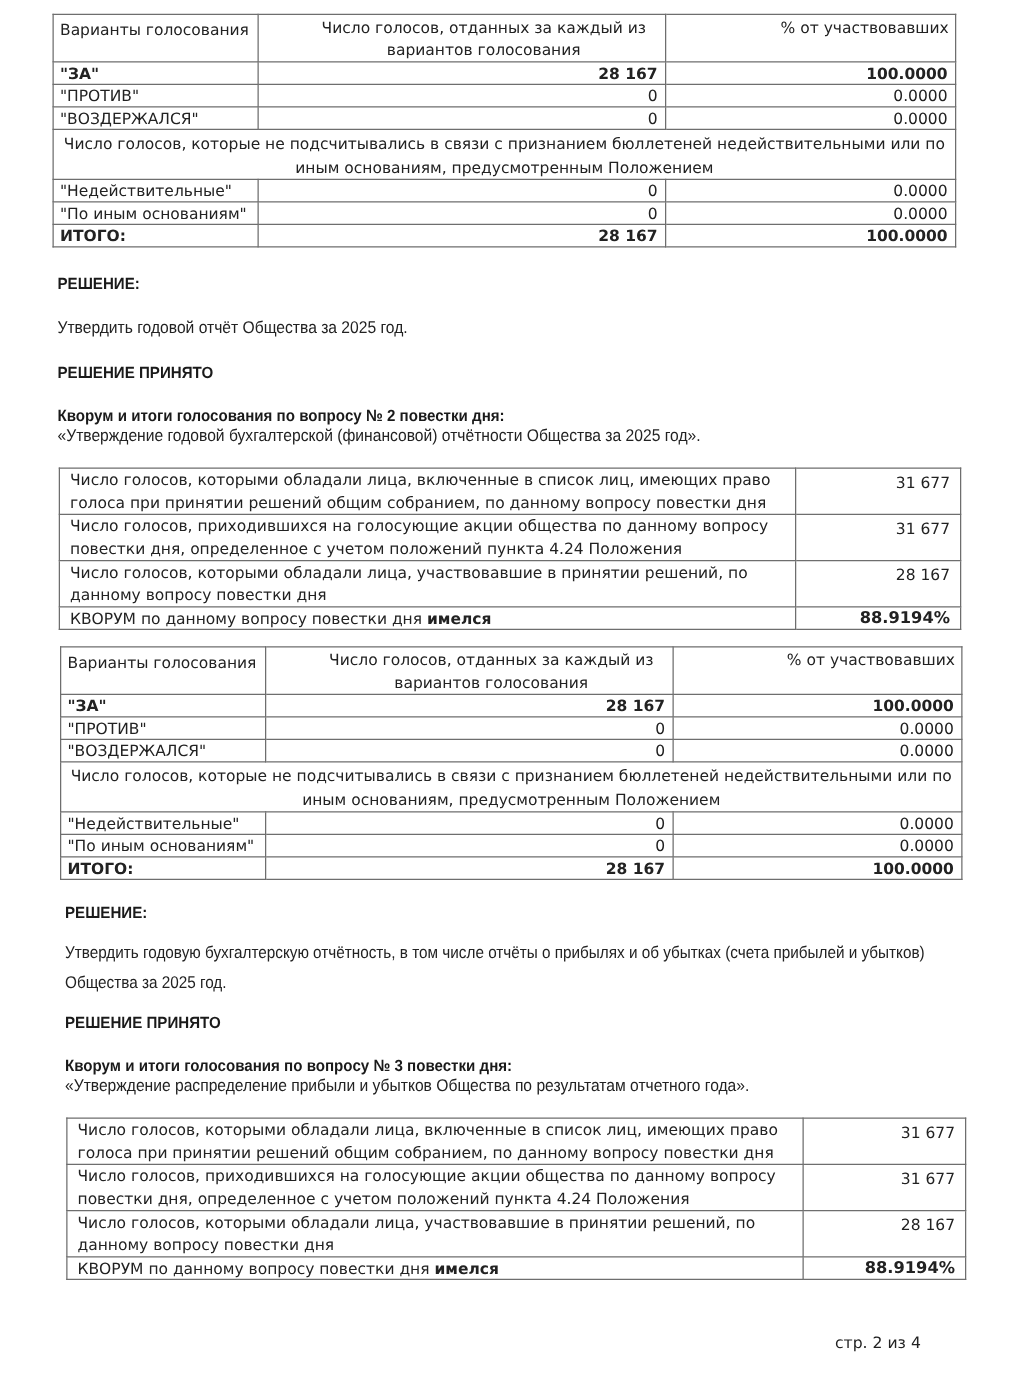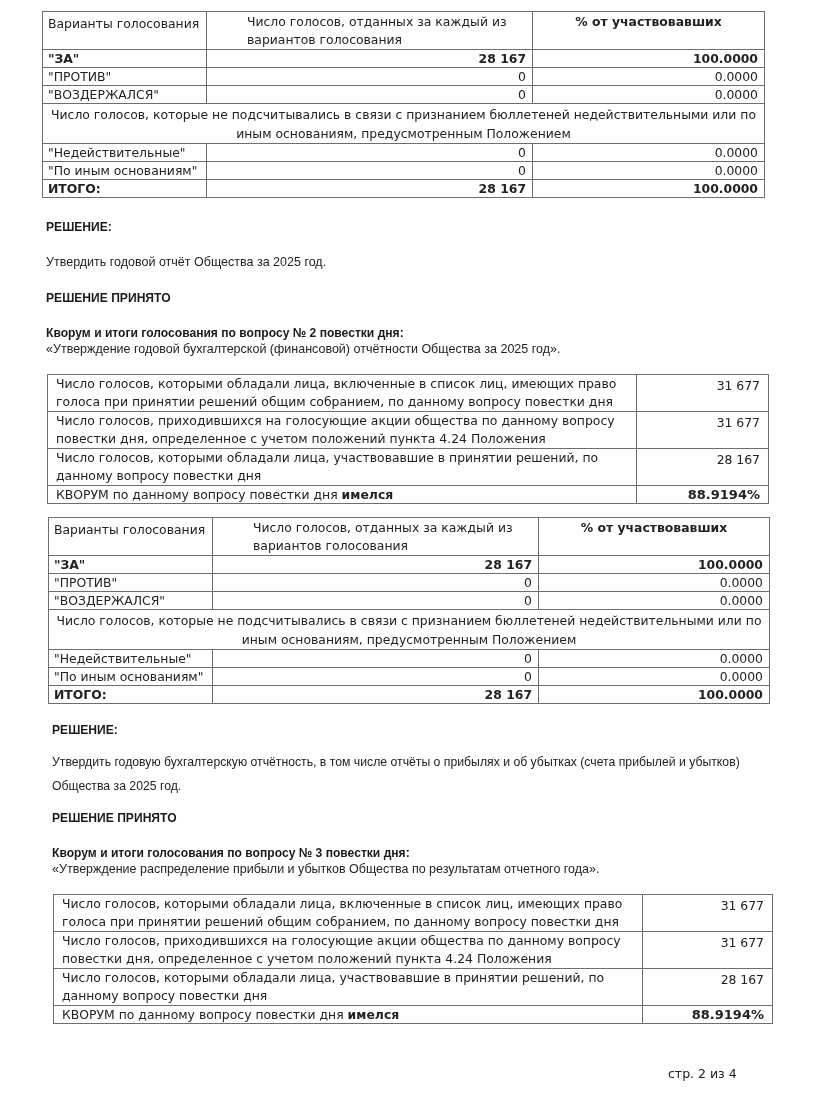--- a/index.html
+++ b/index.html
@@ -10,22 +10,22 @@
     }
     table.vt, table.qt {
       position: absolute; border-collapse: collapse; table-layout: fixed;
       font-family: "DejaVu Sans", sans-serif; font-size: 12.4px; color: #222;
     }
     table.vt td, table.qt td {
       border: 1px solid #6e6e6e; padding: 0 5px; vertical-align: top;
       line-height: 17px; white-space: nowrap; overflow: hidden;
     }
     table.vt td.num, table.qt td.num { text-align: right; padding-right: 6px; }
-    table.vt td.hdr-mid { white-space: normal; line-height: 18px; padding-top: 1px; padding-left: 40px; }
-    table.vt td.hdr-right { text-align: center; padding-top: 1px; font-weight: bold; }
+    table.vt td.hdr-mid { text-align: center; white-space: normal; line-height: 18px; padding-top: 1px; padding-left: 40px; }
+    table.vt td.hdr-right { text-align: right; padding-top: 1px; }
     table.vt td.hdr-left { padding-top: 3px; }
     table.vt td.span { text-align: center; white-space: normal; line-height: 19px; padding-top: 1px; }
     table.vt tr.r { height: 18px; }
     .b { font-weight: bold; }
     table.qt td.q { white-space: normal; line-height: 17.5px; padding-left: 8px; }
     table.qt td.qn { text-align: right; padding-right: 8px; padding-top: 2px; }
     .head {
       position: absolute; font-family: "Liberation Sans", sans-serif;
       font-weight: bold; font-size: 13px; color: #1a1a1a;
       transform: scaleX(0.93); transform-origin: left top;

